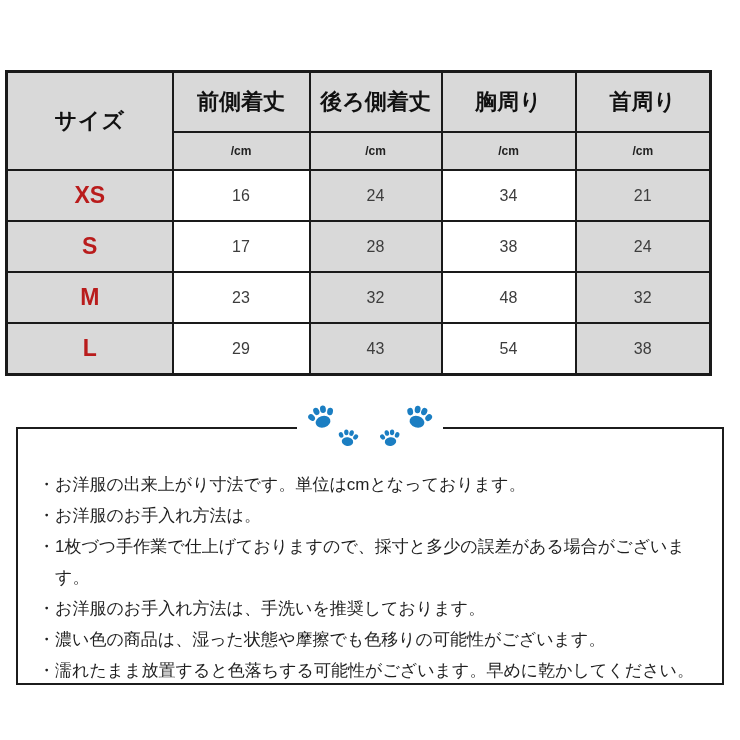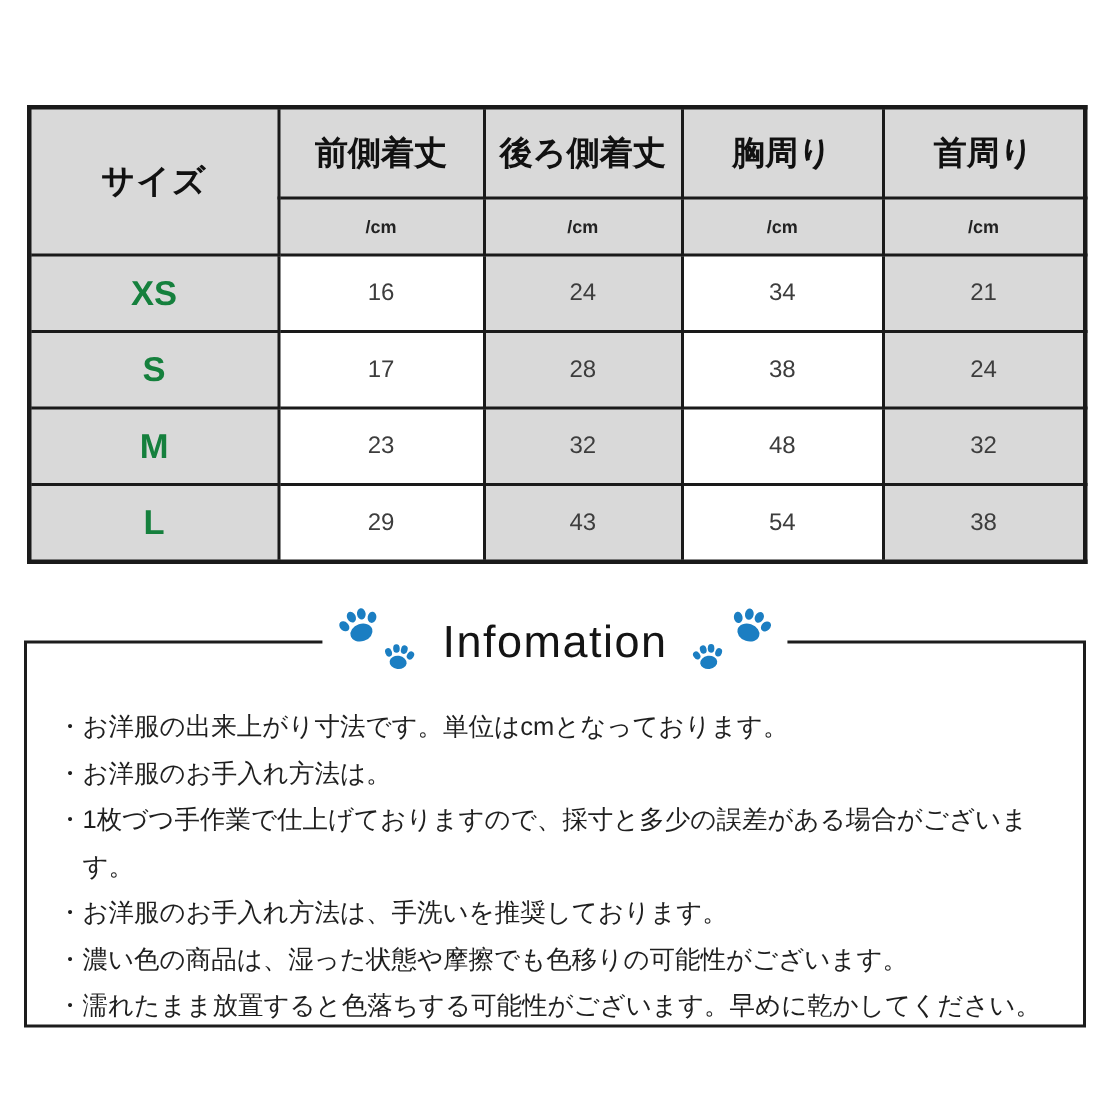--- a/index.html
+++ b/index.html
@@ -9,42 +9,42 @@
     --text-dark:#1f1f1f;
   }
   html,body{margin:0;padding:0;background:#fff;}
   .page{
     position:relative;width:740px;height:740px;background:#fff;overflow:hidden;
     font-family:"Liberation Sans","DejaVu Sans",sans-serif;color:var(--text-dark);
   }
 
   
   table.size-table{
-    position:absolute;top:70px;left:18px;width:704px;
+    position:absolute;top:70px;left:5px;width:704px;
     border-collapse:collapse;table-layout:fixed;
     border:3px solid var(--table-border);
   }
   table.size-table th, table.size-table td{
     border:2px solid var(--table-border);
     text-align:center;vertical-align:middle;padding:0;
   }
   .size-col-header{
     background:var(--cell-shade);font-size:22px;font-weight:bold;color:#111;
     letter-spacing:1px;
   }
   .measure-header{
     background:var(--cell-shade);font-size:22px;font-weight:bold;color:#111;
     height:58px;border-bottom:1px solid #b5b5b5;
   }
   .unit-cell{
     background:var(--cell-shade);font-size:12px;font-weight:bold;color:#222;
     height:36px;border-top:1px solid #b5b5b5;
   }
   .row-size{
-    background:var(--cell-shade);font-size:23px;font-weight:bold;color:#15803d;
+    background:var(--cell-shade);font-size:23px;font-weight:bold;color:#b91c1c;
     height:49px;
   }
   td.val{font-size:16px;color:#3d3d3d;height:49px;}
   td.val.light{background:#ffffff;}
   td.val.shade{background:var(--cell-shade);}
 
   
   .info-box{
     position:absolute;top:427px;left:16px;width:704px;height:254px;
     border:2px solid #1c1c1c;background:#fff;
@@ -150,21 +150,20 @@
         <span class="paw small">
           <svg viewBox="0 0 100 90" xmlns="http://www.w3.org/2000/svg">
             <ellipse cx="50" cy="62" rx="26" ry="20"></ellipse>
             <ellipse cx="17" cy="36" rx="10" ry="13" transform="rotate(-28 17 36)"></ellipse>
             <ellipse cx="39" cy="21" rx="10" ry="13" transform="rotate(-9 39 21)"></ellipse>
             <ellipse cx="63" cy="21" rx="10" ry="13" transform="rotate(9 63 21)"></ellipse>
             <ellipse cx="84" cy="36" rx="10" ry="13" transform="rotate(28 84 36)"></ellipse>
           </svg>
         </span>
       </span>
-      <span class="info-title">Infomation</span>
       <span class="paw-group right">
         <span class="paw small">
           <svg viewBox="0 0 100 90" xmlns="http://www.w3.org/2000/svg">
             <ellipse cx="50" cy="62" rx="26" ry="20"></ellipse>
             <ellipse cx="17" cy="36" rx="10" ry="13" transform="rotate(-28 17 36)"></ellipse>
             <ellipse cx="39" cy="21" rx="10" ry="13" transform="rotate(-9 39 21)"></ellipse>
             <ellipse cx="63" cy="21" rx="10" ry="13" transform="rotate(9 63 21)"></ellipse>
             <ellipse cx="84" cy="36" rx="10" ry="13" transform="rotate(28 84 36)"></ellipse>
           </svg>
         </span>

